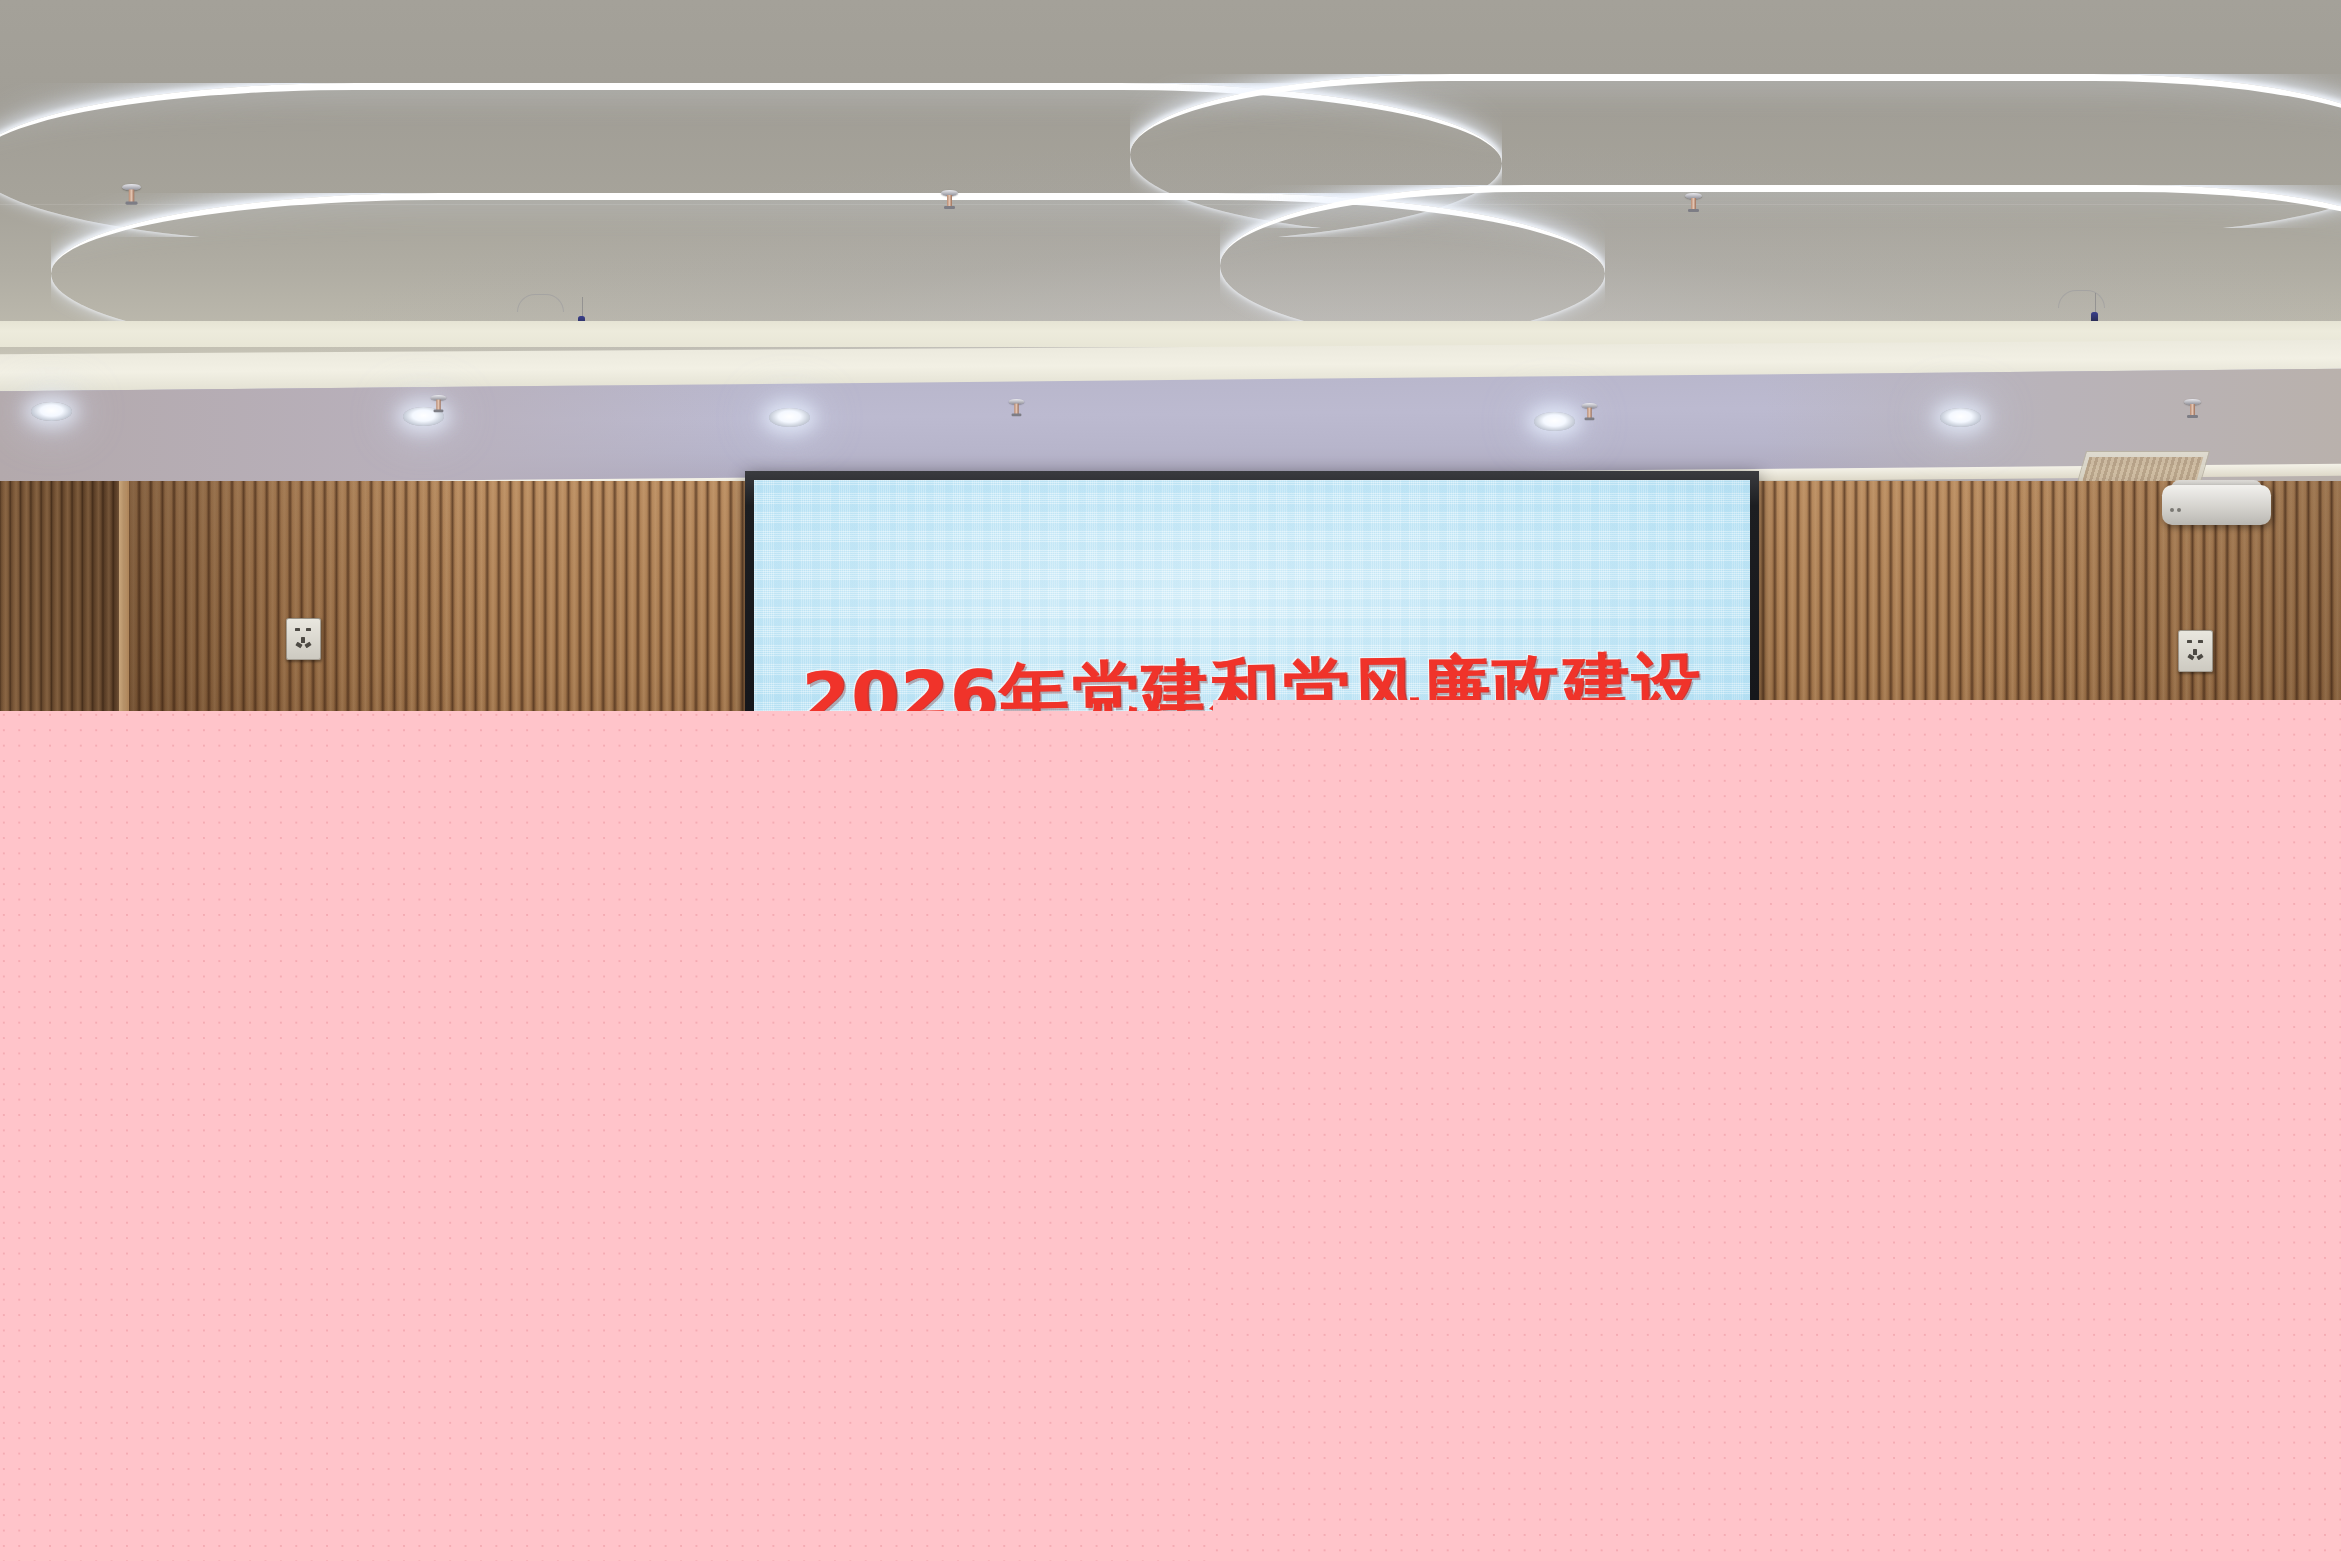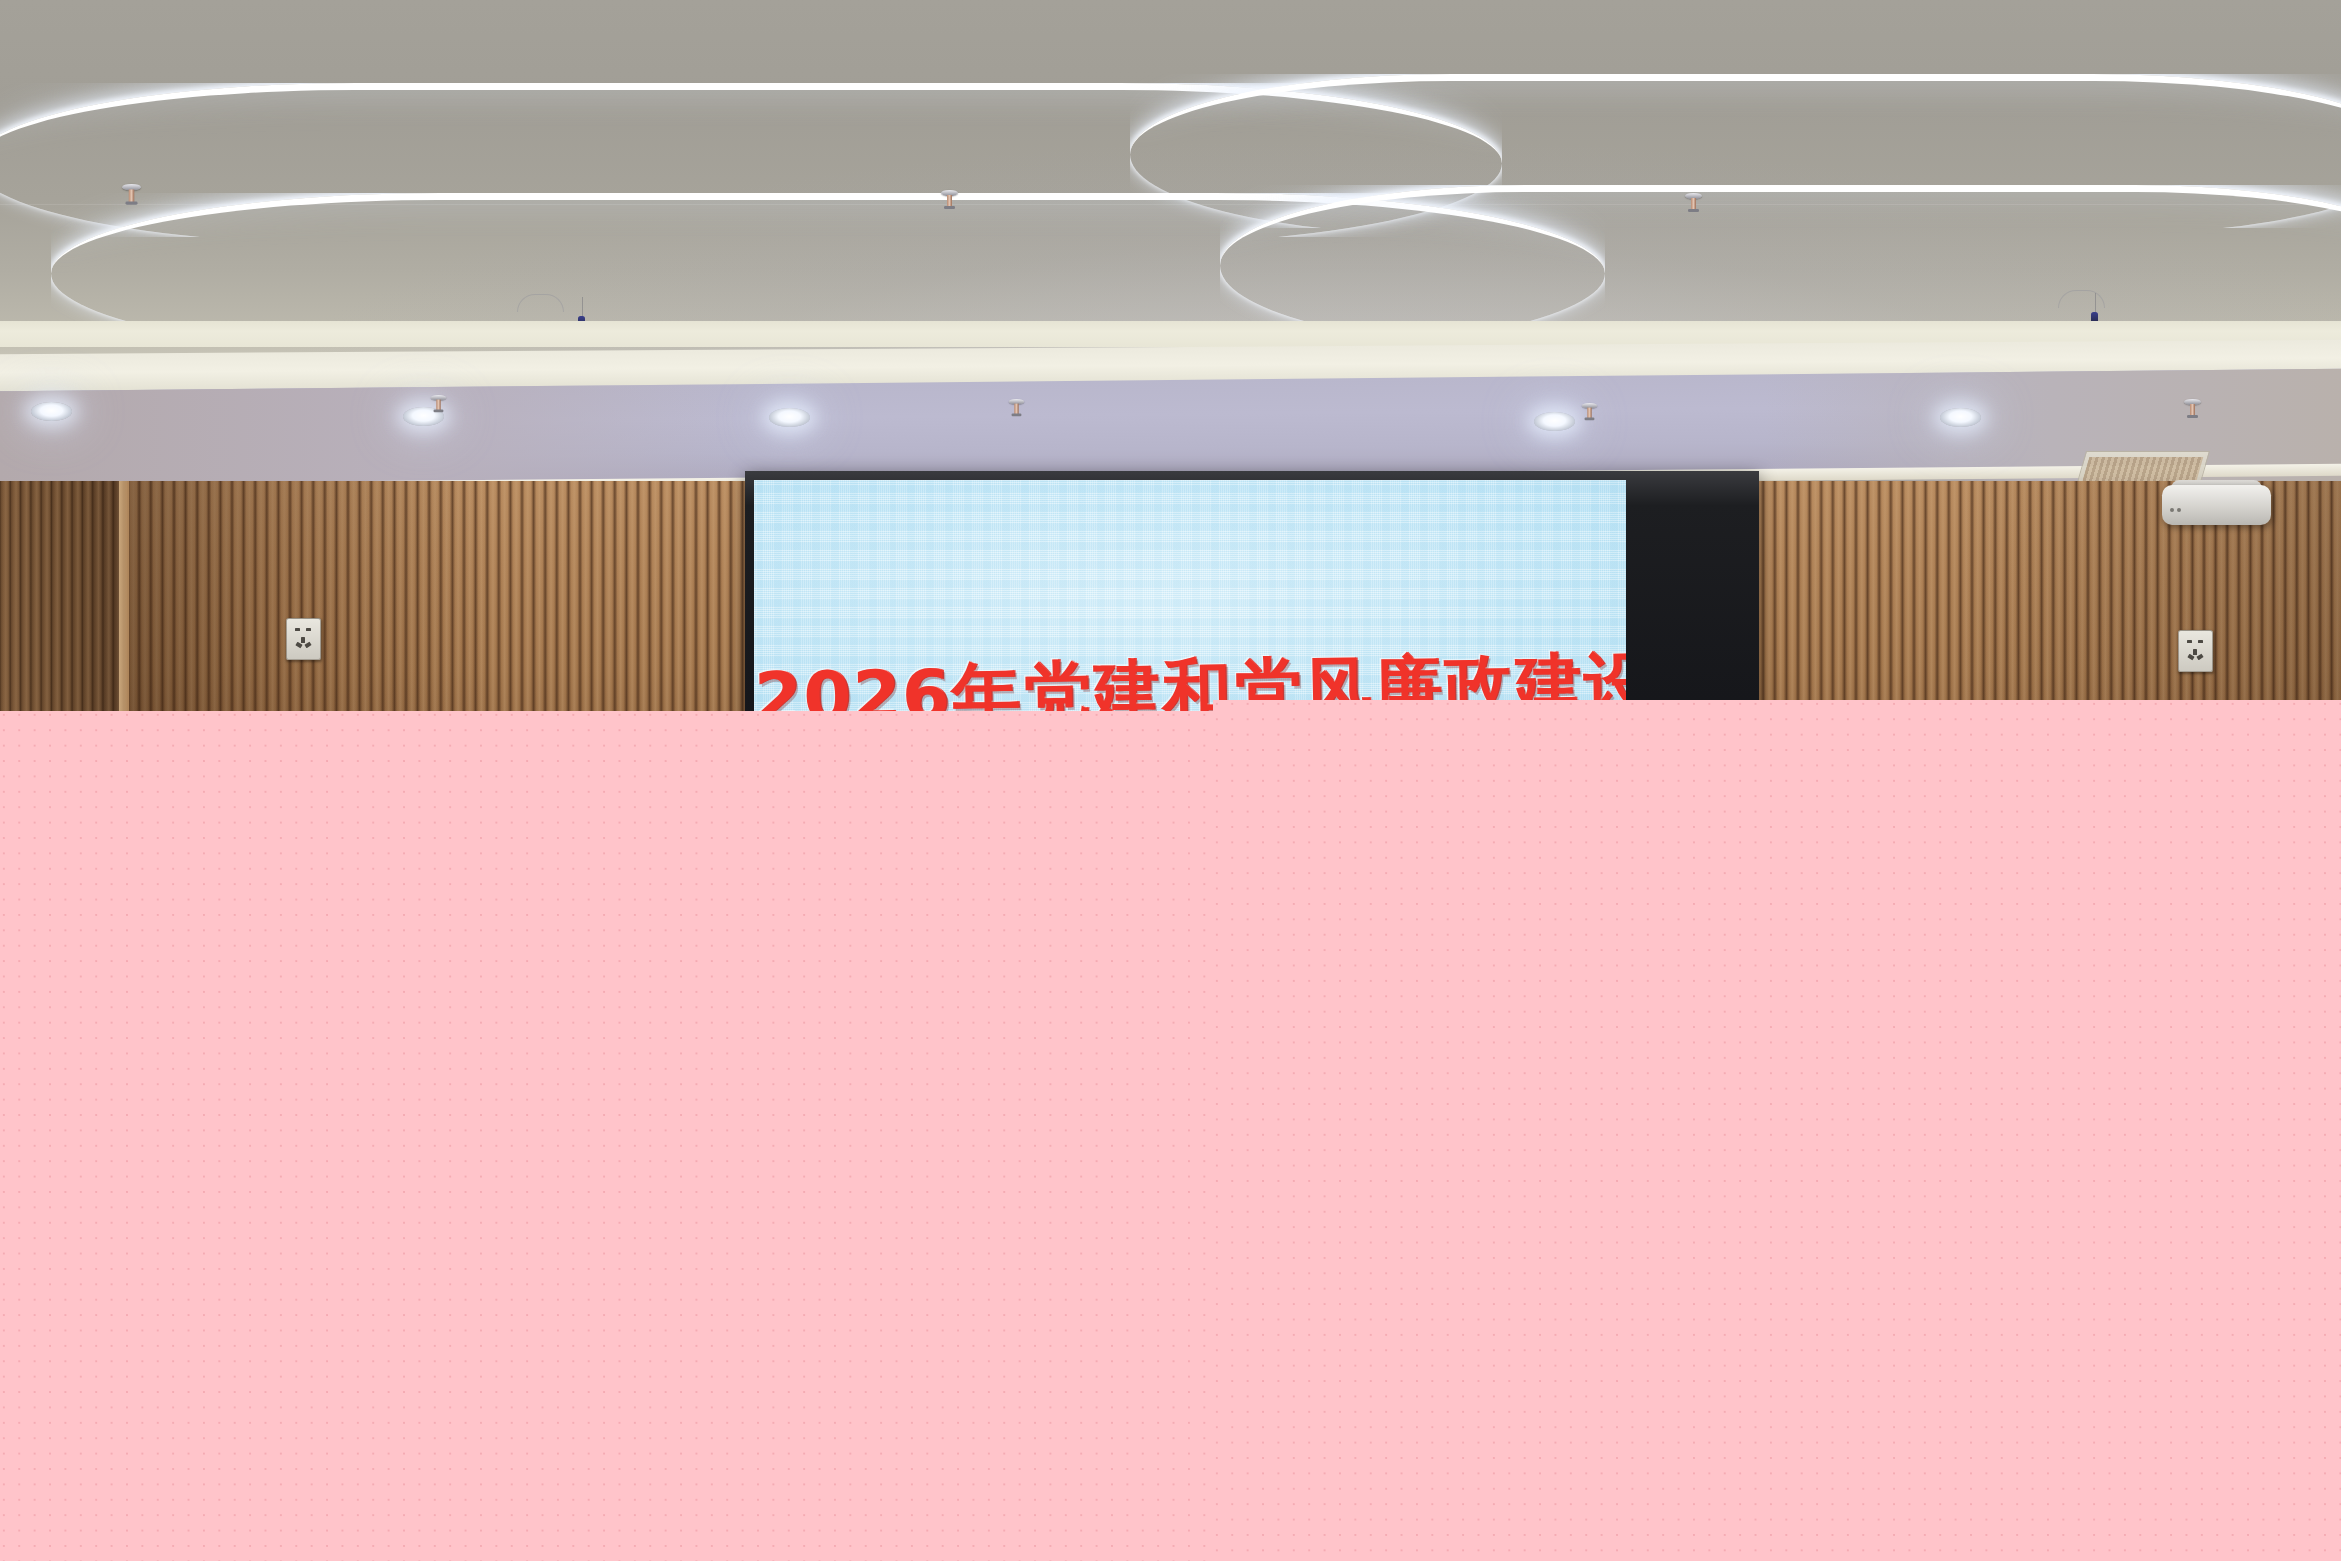--- a/index.html
+++ b/index.html
@@ -363,21 +363,21 @@
   </div>
 
   <div class="wallbox" style="left:2162px;top:480px;">
     <div class="top"></div>
     <div class="shell"></div>
     <div class="dot"></div>
       <div class="dot2"></div>
   </div>
 
   <div class="screen-frame" style="left:745px;top:471px;width:1014px;height:289px;">
-    <div class="screen" style="left:9px;top:9px;width:872px;height:280px;">
+    <div class="screen" style="left:9px;top:9px;width:996px;height:280px;">
       <div class="screen-vig"></div>
       <div class="screen-text screen-line1">2026年党建和党风廉政建设</div>
       <div class="screen-text screen-line2">暨意识形态工作会</div>
     </div>
   </div>
 
   <div class="pink" style="left:0;top:711px;width:1217px;height:851px;"></div>
   <div class="pink" style="left:1213px;top:700px;width:1129px;height:862px;"></div>
 
 </div>

